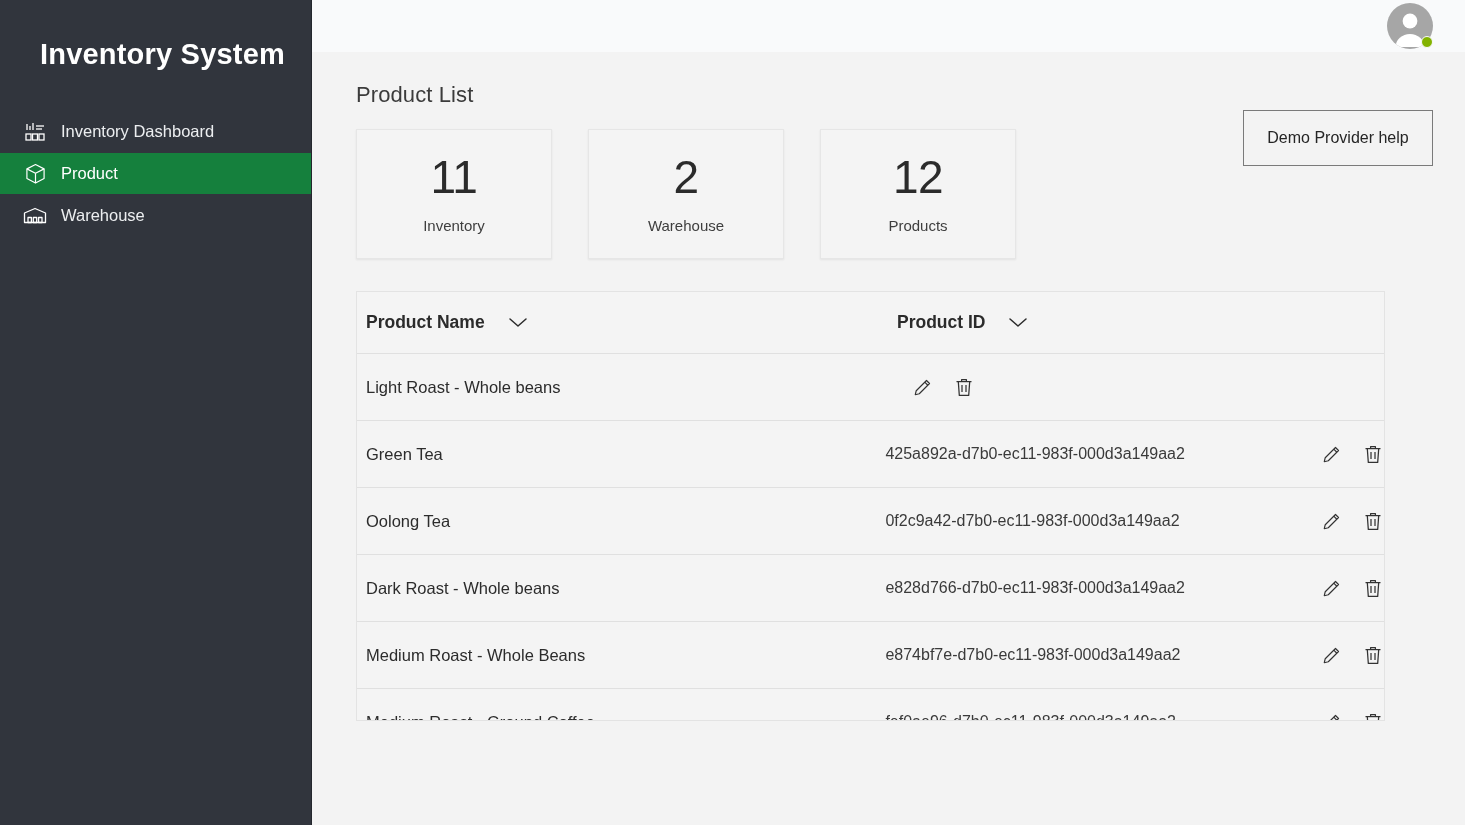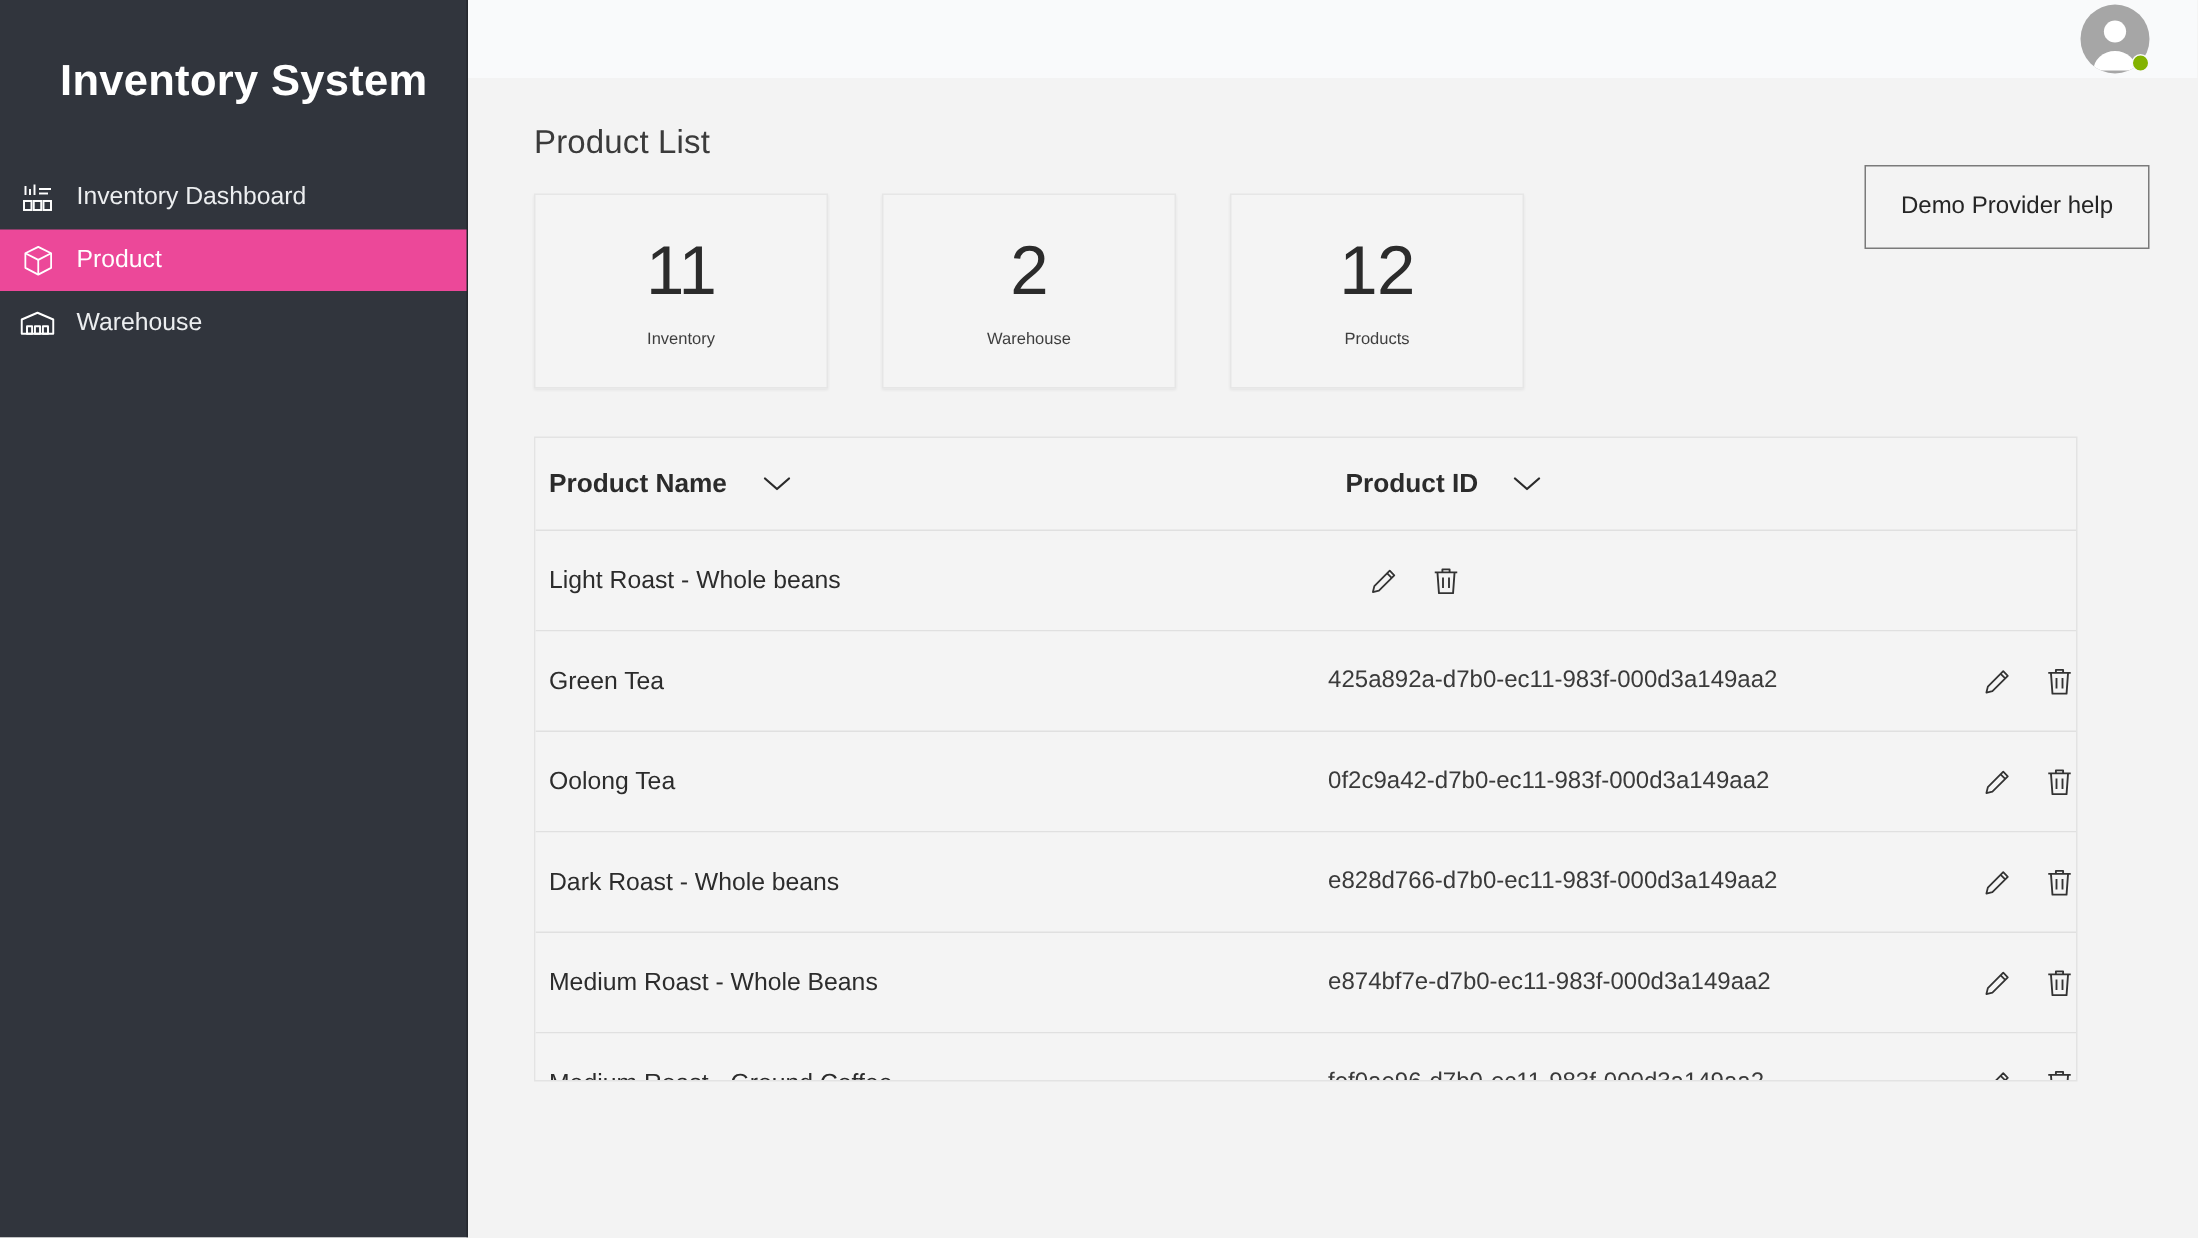--- a/index.html
+++ b/index.html
@@ -22,28 +22,28 @@
     color:#ffffff;
     font-size:29px;
     font-weight:600;
     letter-spacing:0.2px;
     padding:38px 0 0 40px;
   }
   .nav { margin-top:40px; }
   .nav-item {
     display:flex; align-items:center;
     height:41px;
-    padding-left:12px;
+    padding-left:22px;
     color:#eceef0;
     font-size:16.5px;
     cursor:pointer;
     user-select:none;
   }
   .nav-item + .nav-item { margin-top:1px; }
-  .nav-item.active { background:#ec4899; color:#ffffff; }
+  .nav-item.active { background:#15803d; color:#ffffff; }
   .nav-icon {
     width:26px; height:22px;
     margin-right:13px;
     display:flex; align-items:center; justify-content:center;
     flex:0 0 26px;
   }
   .nav-icon svg { display:block; }
 
   
   .main {
@@ -98,21 +98,21 @@
     background:#f4f4f4;
     border:1px solid #e6e6e6;
     box-shadow:0 1px 2px rgba(0,0,0,0.07);
     display:flex; flex-direction:column;
     align-items:center; justify-content:center;
   }
   .card-value {
     font-size:46px; font-weight:400; color:#2b2b2b;
     line-height:1; letter-spacing:-0.5px;
   }
-  .card-label { font-size:11px; color:#3e3e3e; margin-top:17px; }
+  .card-label { font-size:15px; color:#3e3e3e; margin-top:17px; }
 
   
   .table-wrap {
     margin-top:32px;
     width:1029px;
     height:430px;
     background:#f4f4f4;
     border:1px solid #e3e3e3;
     overflow:hidden;
     position:relative;

